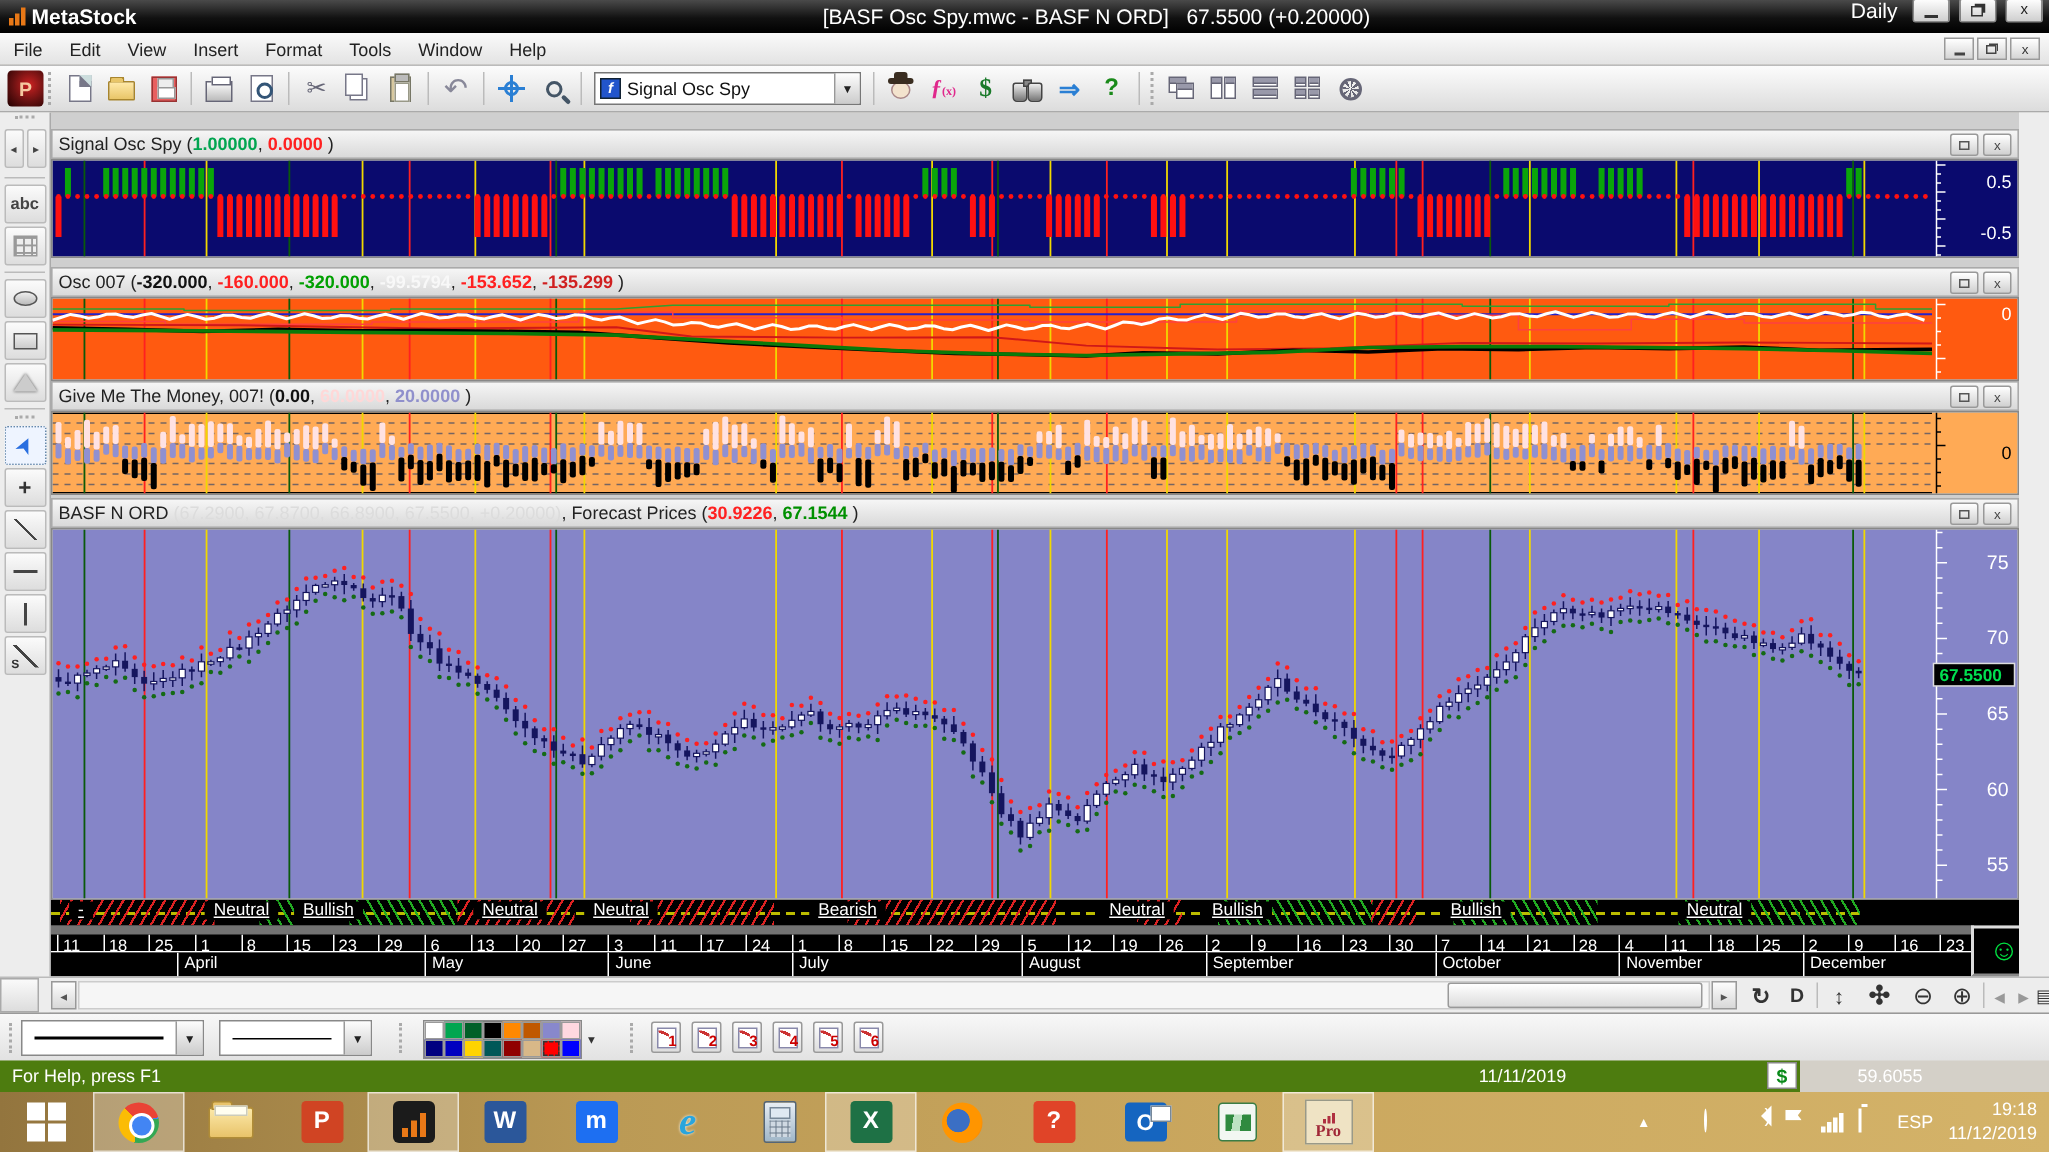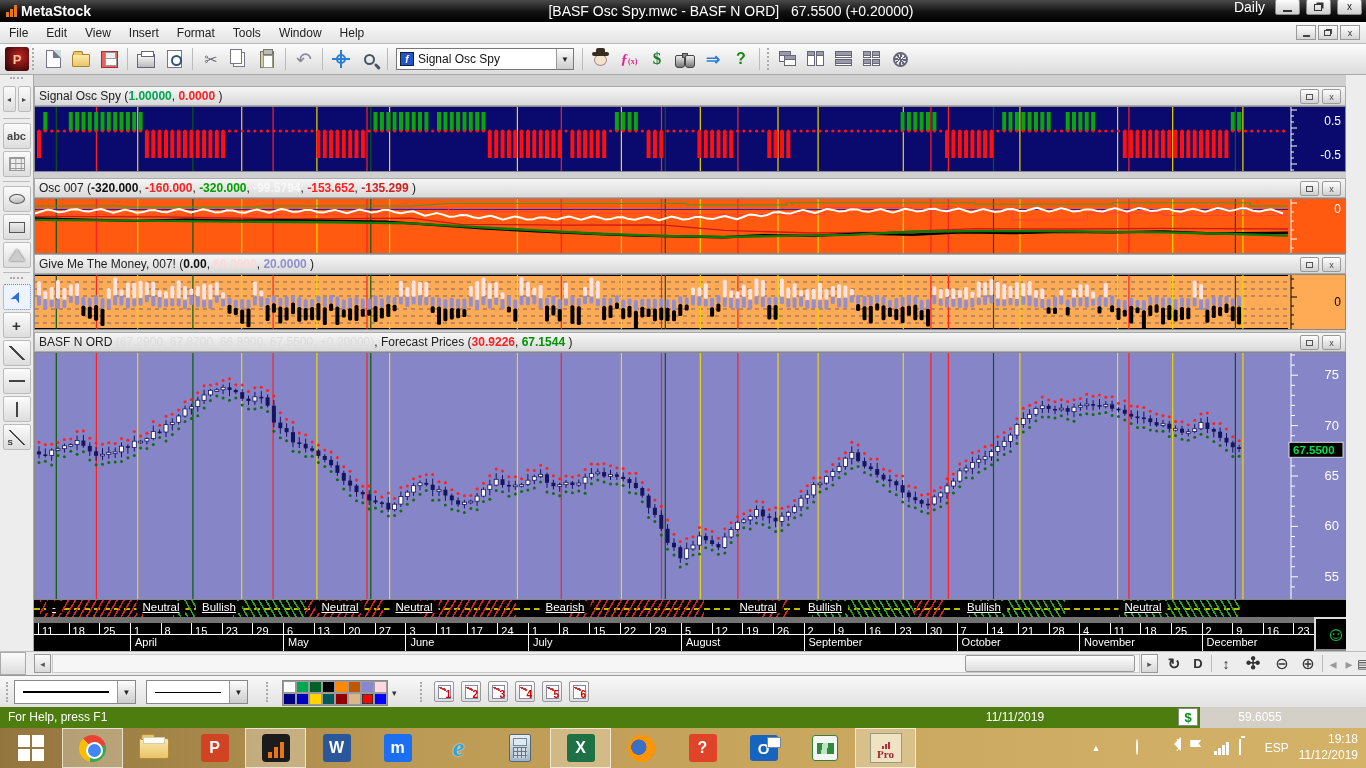--- a/index.html
+++ b/index.html
@@ -2221,21 +2221,21 @@
           <span class="day-tick" style="left: 1045.1px;">4</span>
           <span class="day-tick" style="left: 1075.7px;">11</span>
           <span class="day-tick" style="left: 1106.3px;">18</span>
           <span class="day-tick" style="left: 1136.9px;">25</span>
           <span class="day-tick" style="left: 1167.6px;">2</span>
           <span class="day-tick" style="left: 1198.2px;">9</span>
           <span class="day-tick" style="left: 1228.8px;">16</span>
           <span class="day-tick" style="left: 1259.4px;">23</span>
         </div>
       <div class="months-row" id="months-row">
-          <span class="month-lbl" style="left: 96px;">April</span>
+          <span class="month-lbl" style="left: 84px;">April</span>
           <span class="month-lbl" style="left: 249px;">May</span>
           <span class="month-lbl" style="left: 371.4px;">June</span>
           <span class="month-lbl" style="left: 493.9px;">July</span>
           <span class="month-lbl" style="left: 647px;">August</span>
           <span class="month-lbl" style="left: 769.5px;">September</span>
           <span class="month-lbl" style="left: 922.6px;">October</span>
           <span class="month-lbl" style="left: 1045.1px;">November</span>
           <span class="month-lbl" style="left: 1167.6px;">December</span>
         </div>
       <div class="smiley-btn">

